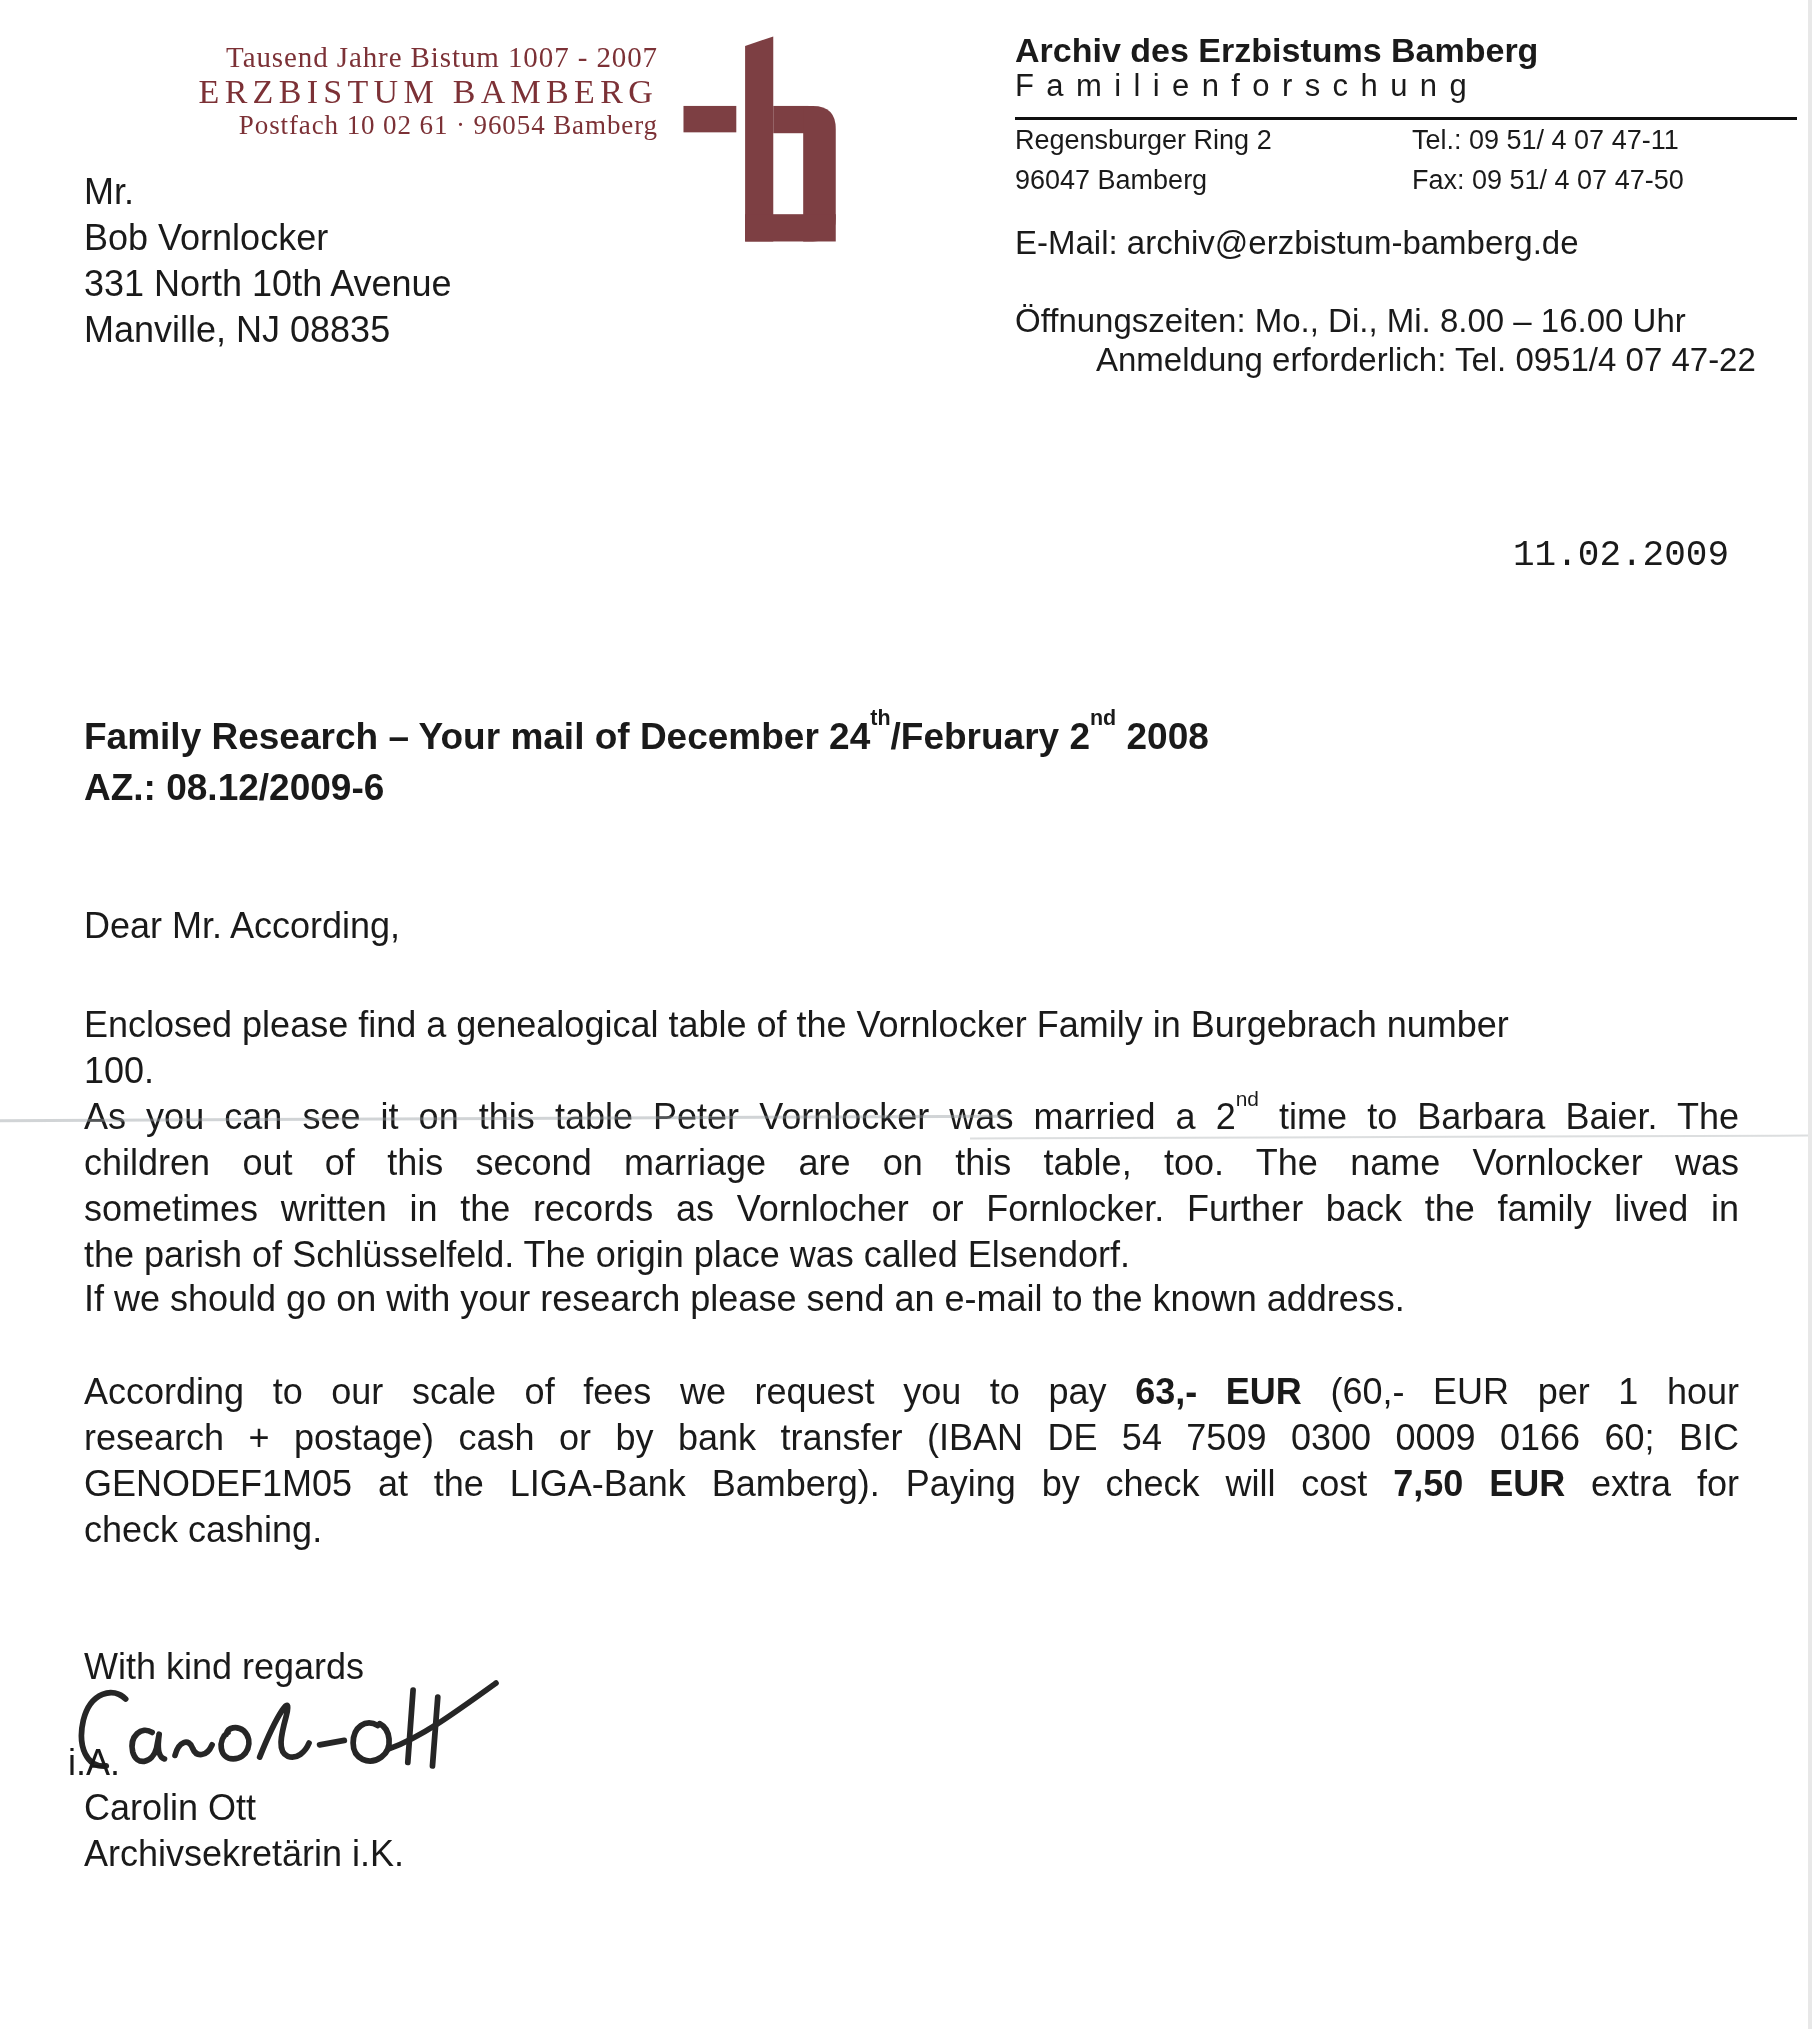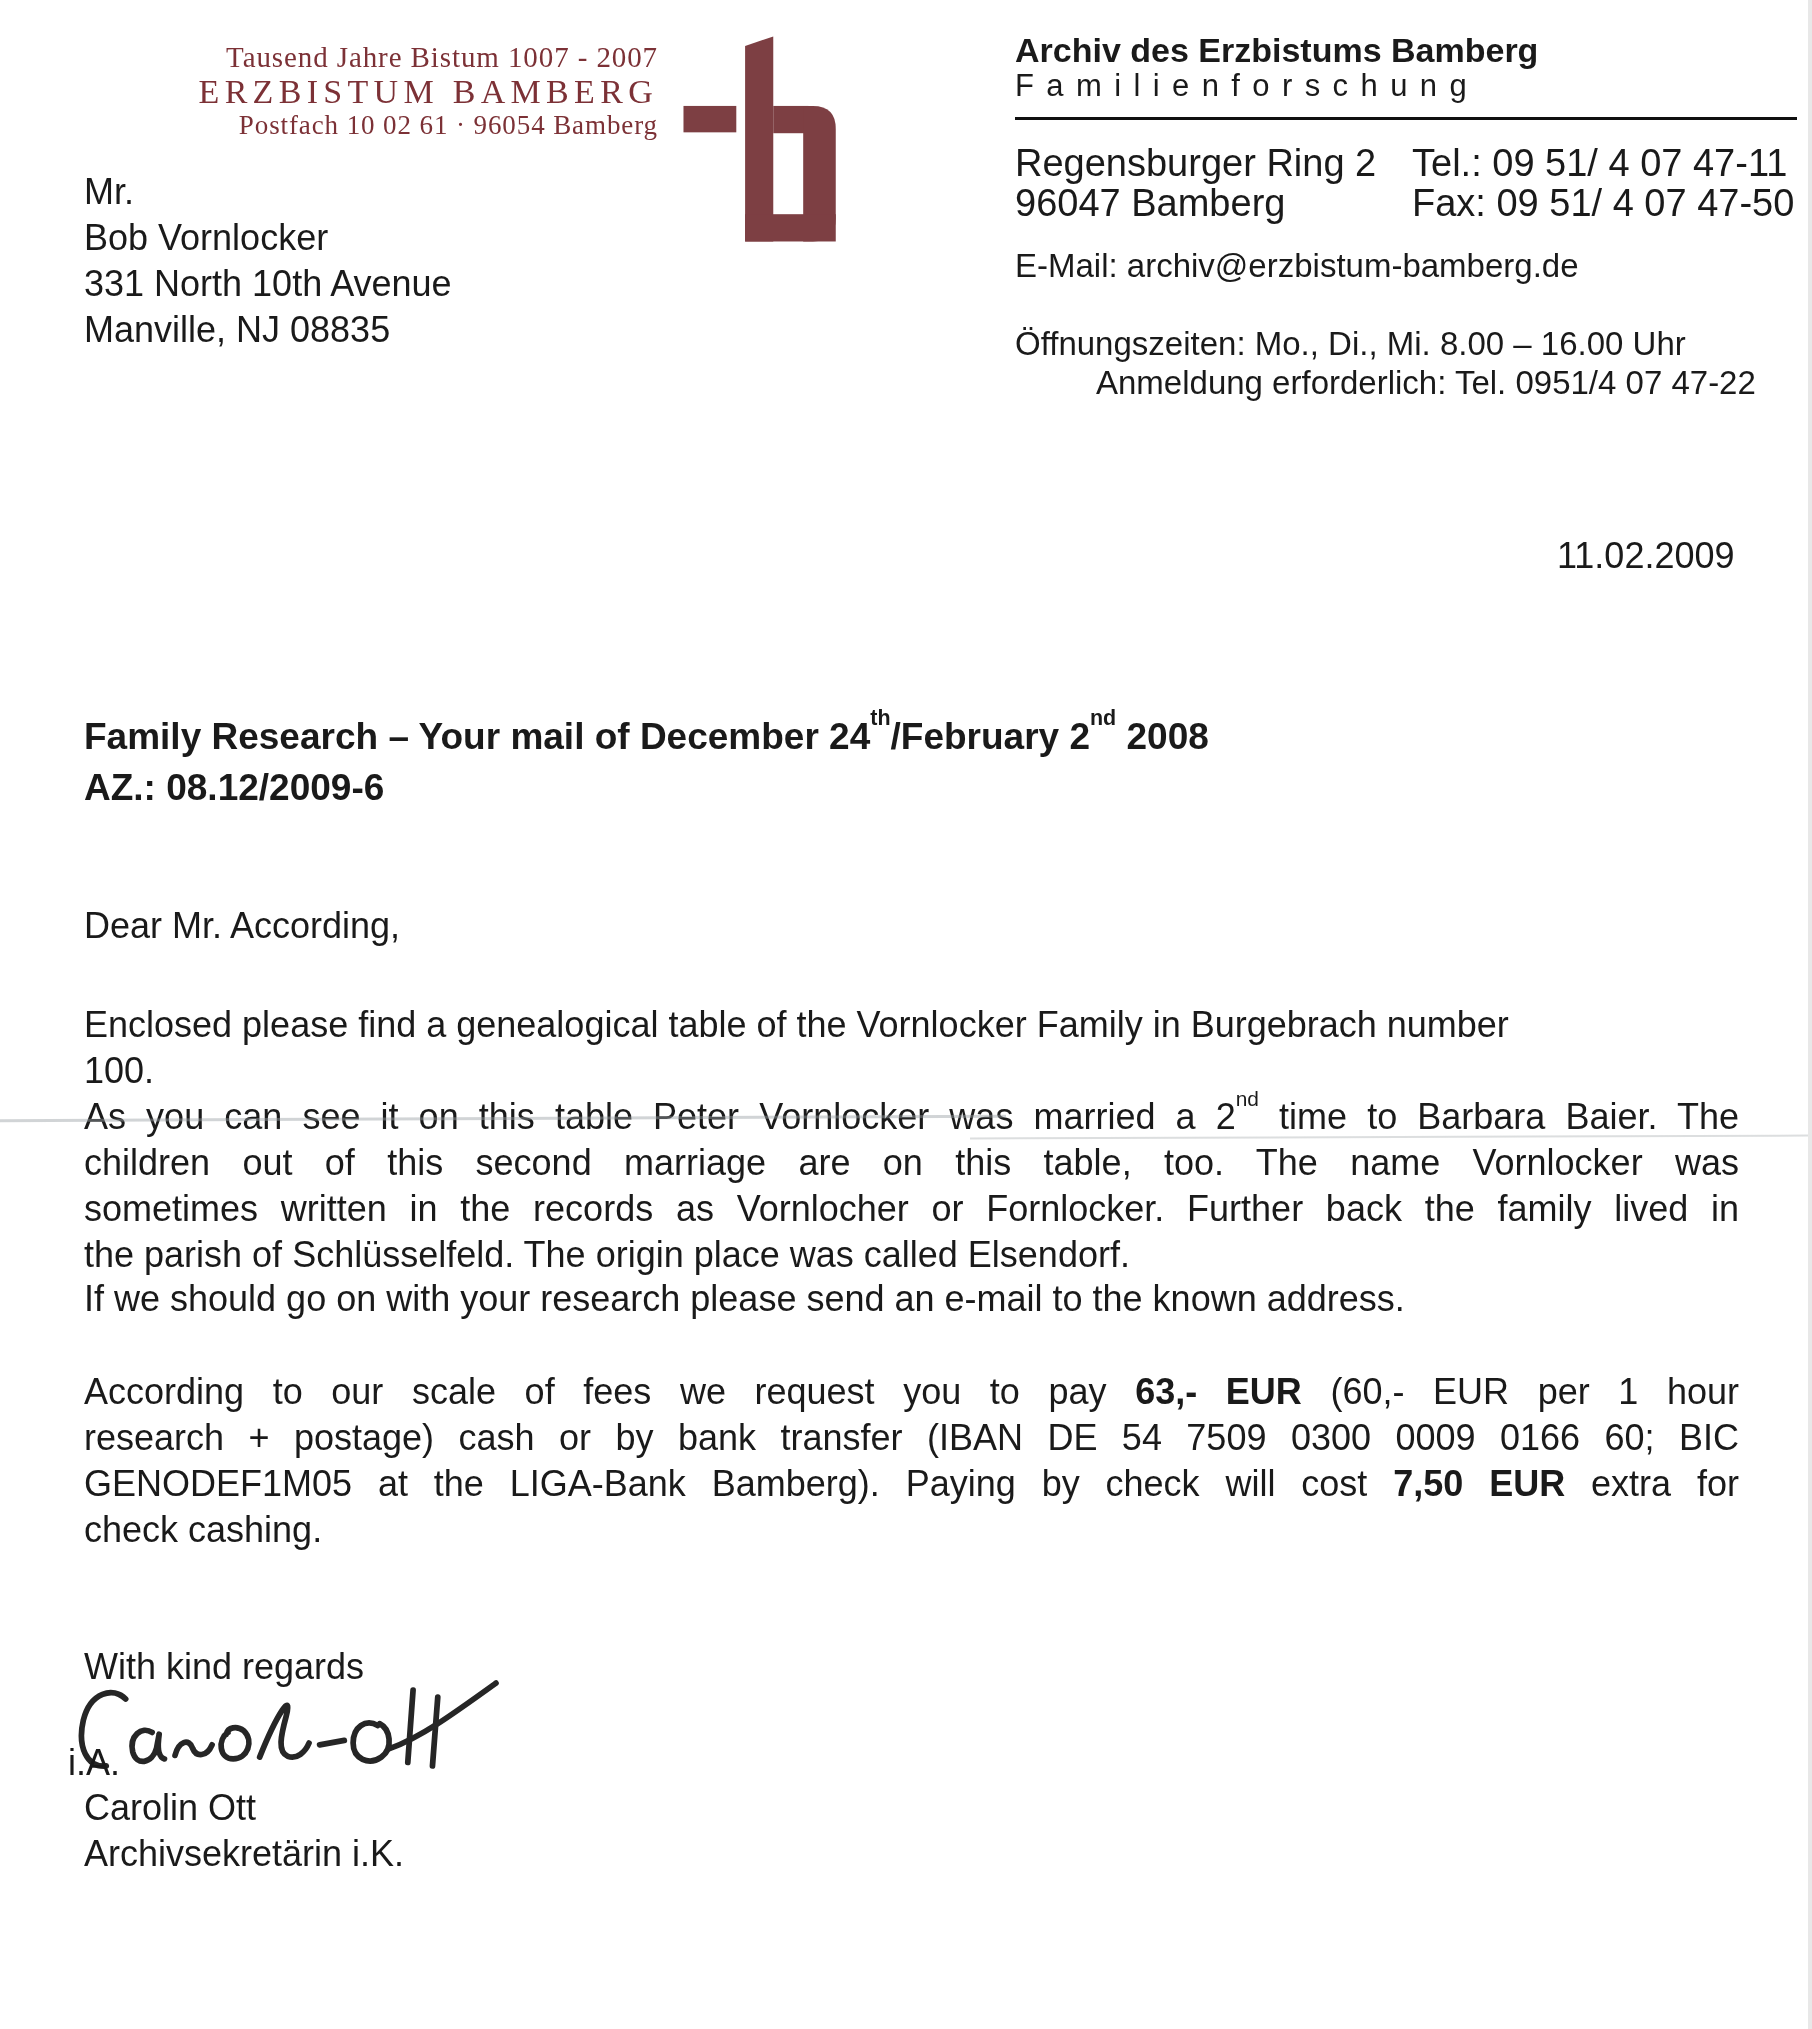--- a/index.html
+++ b/index.html
@@ -23,27 +23,27 @@
   .lh-pobox{font-size:27px;line-height:30px;letter-spacing:0.9px;}
   
   .logo{position:absolute;left:679px;top:32px;}
   
   .recipient{position:absolute;left:84px;top:169px;font-size:36px;line-height:46px;}
   
   .office{position:absolute;left:1015px;top:32px;width:782px;}
   .office-title{font-size:34px;font-weight:bold;line-height:37px;}
   .office-dept{font-size:31px;letter-spacing:12.4px;line-height:34px;}
   .office-rule{border:0;border-top:3.5px solid #101010;margin:14px 0 0 0;width:100%;}
-  .office-contact{display:grid;grid-template-columns:397px auto;margin-top:23px;
-                  font-size:38px;line-height:40px;}
+  .office-contact{display:grid;grid-template-columns:397px auto;
+                  font-size:27px;line-height:40px;}
   .office-email{margin-top:23px;font-size:33px;line-height:39px;}
   .office-hours{margin-top:39px;font-size:33px;line-height:39px;}
   .office-appointment{padding-left:81px;font-size:33px;line-height:39px;}
   
-  .date{position:absolute;left:1557px;top:535px;font-size:36px;}
+  .date{position:absolute;left:1513px;top:535px;font-size:36px;font-family:Liberation Mono, monospace;}
   .subject{position:absolute;left:84px;top:711px;font-size:37px;font-weight:bold;line-height:51px;}
   
   .bodyblock{position:absolute;left:84px;width:1655px;font-size:36px;line-height:46px;}
   .salutation{top:903px;}
   .p1{top:1002px;}
   .p2{top:1094px;}
   .p3{top:1276px;}
   .p4{top:1369px;}
   .tline{white-space:normal;}
   .jline{text-align:justify;text-align-last:justify;}

